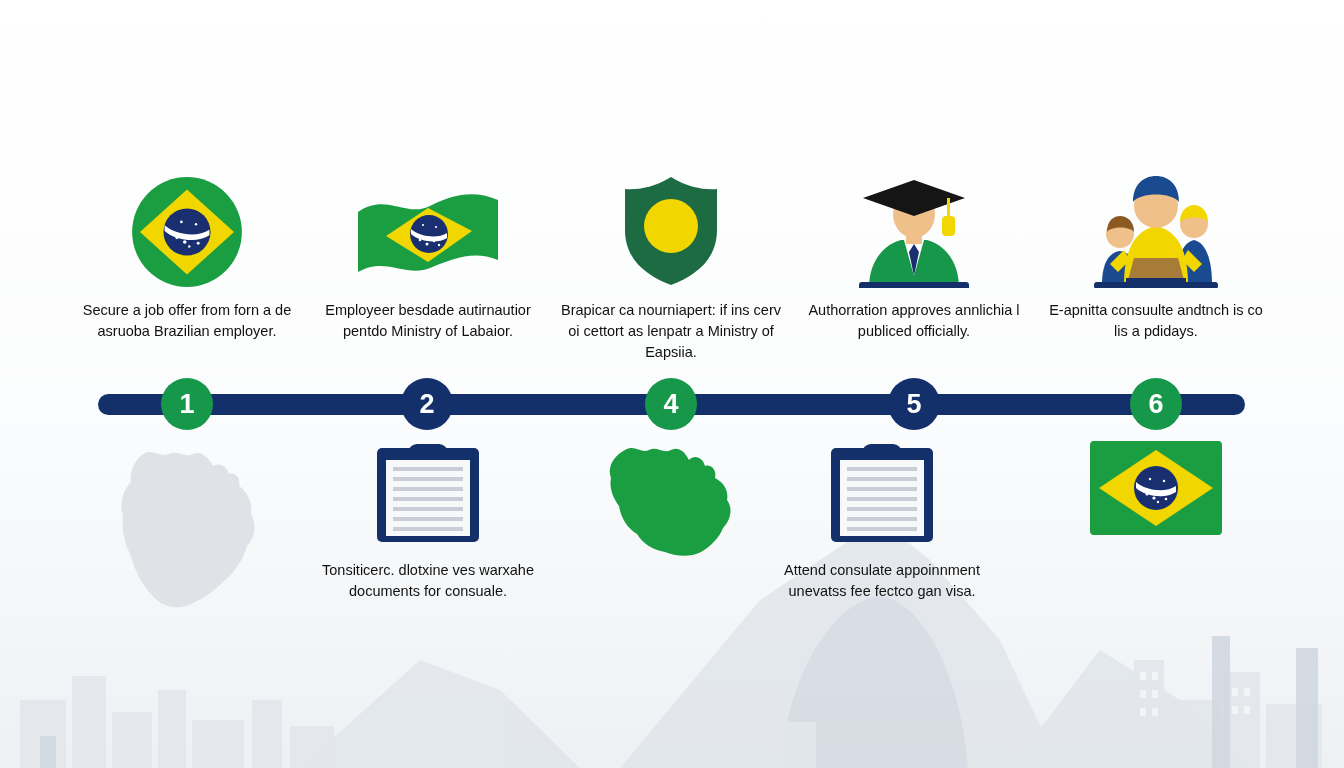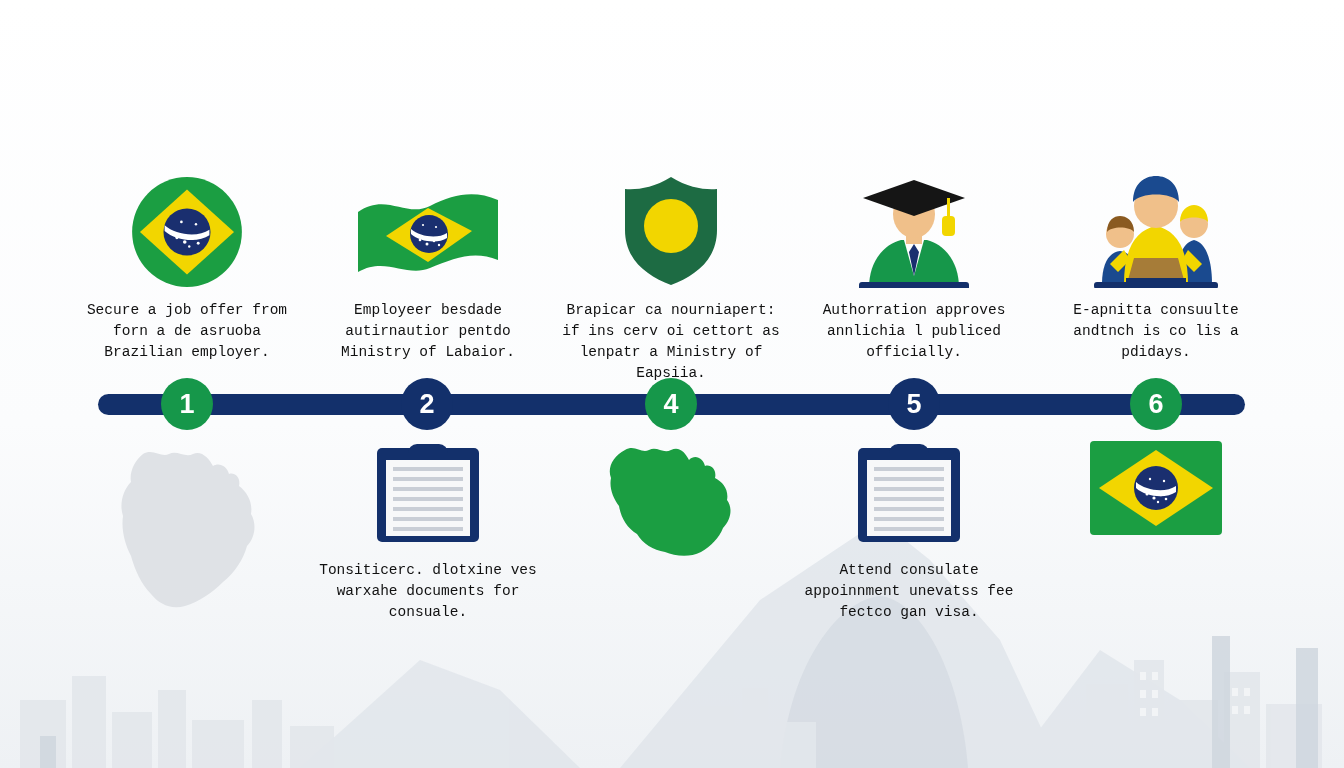--- a/index.html
+++ b/index.html
@@ -68,21 +68,21 @@
   }
   .icon-box.bottom { align-items:flex-start; }
 
   .caption {
     text-align:center;
     font-size:14.5px;
     line-height:1.45;
     color:#111111;
     padding:0 6px;
     margin-top:12px;
-    font-family:Liberation Mono, monospace;
+    font-family:Liberation Sans, sans-serif;
   }
   .caption.bottom { margin-top:2px; }
 
   svg.icon { display:block; }
 </style>
 </head>
 <body>
 
 <div id="backdrop">
   <svg viewBox="0 0 1344 768" xmlns="http://www.w3.org/2000/svg">
@@ -307,21 +307,21 @@
         <path d="M34 10 C44 4 50 14 58 10 C66 6 72 14 80 10 C88 6 94 12 98 20
                  C104 14 112 18 114 26 C120 24 126 30 124 38 C132 42 138 50 136 60
                  C142 68 140 80 132 88 C128 98 120 106 110 112 C98 118 84 116 74 112
                  C62 110 52 104 46 94 C36 88 30 78 28 66 C22 58 18 48 20 38
                  C16 28 22 16 34 10 Z" fill="#1b9e42"></path>
       </svg>
     </div>
     <div class="caption bottom"></div>
   </div>
 
-  <div class="col col-bottom" style="left:790px; top:440px;">
+  <div class="col col-bottom" style="left:763px; top:440px;">
     <div class="icon-box bottom">
       <svg class="icon" width="110" height="104" viewBox="0 0 110 104">
         <rect x="4" y="8" width="102" height="94" rx="5" fill="#13306b"></rect>
         <path d="M44 4 h22 a9 9 0 0 1 9 9 v4 h-40 v-4 a9 9 0 0 1 9 -9 z" fill="#13306b"></path>
         <rect x="13" y="20" width="84" height="76" fill="#f7f8f9"></rect>
         <g fill="#c9ced6">
           <rect x="20" y="27" width="70" height="4"></rect>
           <rect x="20" y="37" width="70" height="4"></rect>
           <rect x="20" y="47" width="70" height="4"></rect>
           <rect x="20" y="57" width="70" height="4"></rect>

